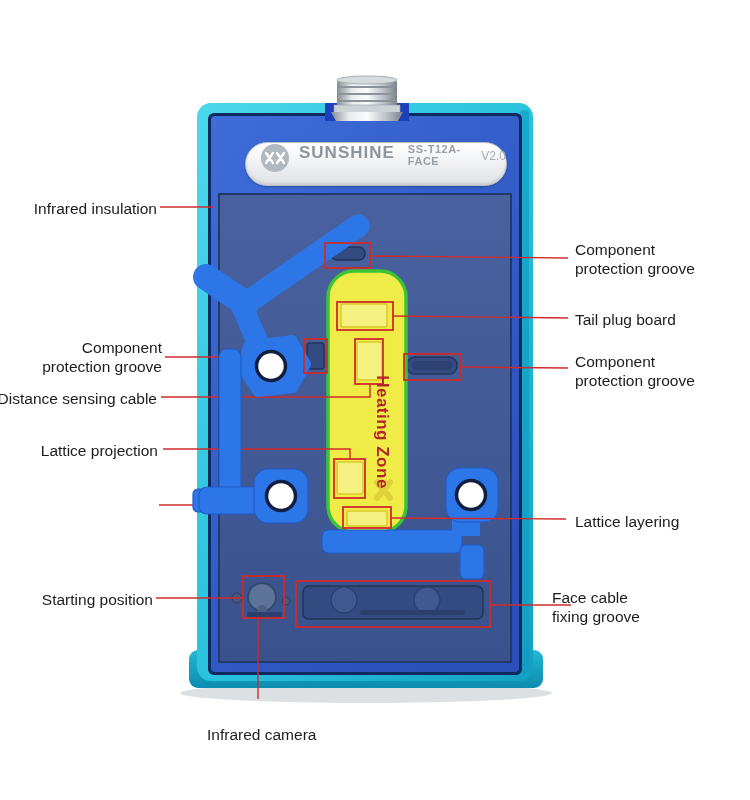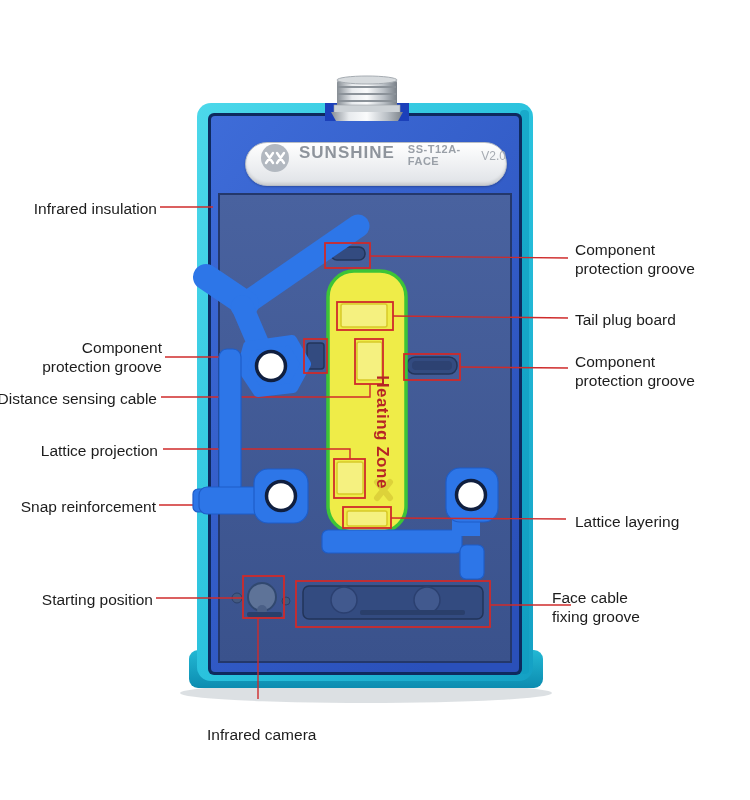--- a/index.html
+++ b/index.html
@@ -174,21 +174,20 @@
     <span class="model">SS-T12A-FACE</span>
     <span class="version">V2.0</span>
   </div>
 
   <div class="hz-text">Heating Zone</div>
 
   <div class="callout l" style="right:593px;top:199px">Infrared insulation</div>
   <div class="callout l wrap" style="right:588px;top:338px;width:122px">Component protection groove</div>
   <div class="callout l" style="right:593px;top:389px">Distance sensing cable</div>
   <div class="callout l" style="right:592px;top:441px">Lattice projection</div>
-  <div class="callout l" style="right:594px;top:497px">Snap reinforcement</div>
   <div class="callout l" style="right:597px;top:590px">Starting position</div>
 
   <div class="callout r wrap" style="left:575px;top:240px;width:125px">Component protection groove</div>
   <div class="callout r" style="left:575px;top:310px">Tail plug board</div>
   <div class="callout r wrap" style="left:575px;top:352px;width:125px">Component protection groove</div>
   <div class="callout r" style="left:575px;top:512px">Lattice layering</div>
   <div class="callout r wrap" style="left:552px;top:588px;width:100px">Face cable fixing groove</div>
 
   <div class="callout r" style="left:207px;top:725px">Infrared camera</div>
 

